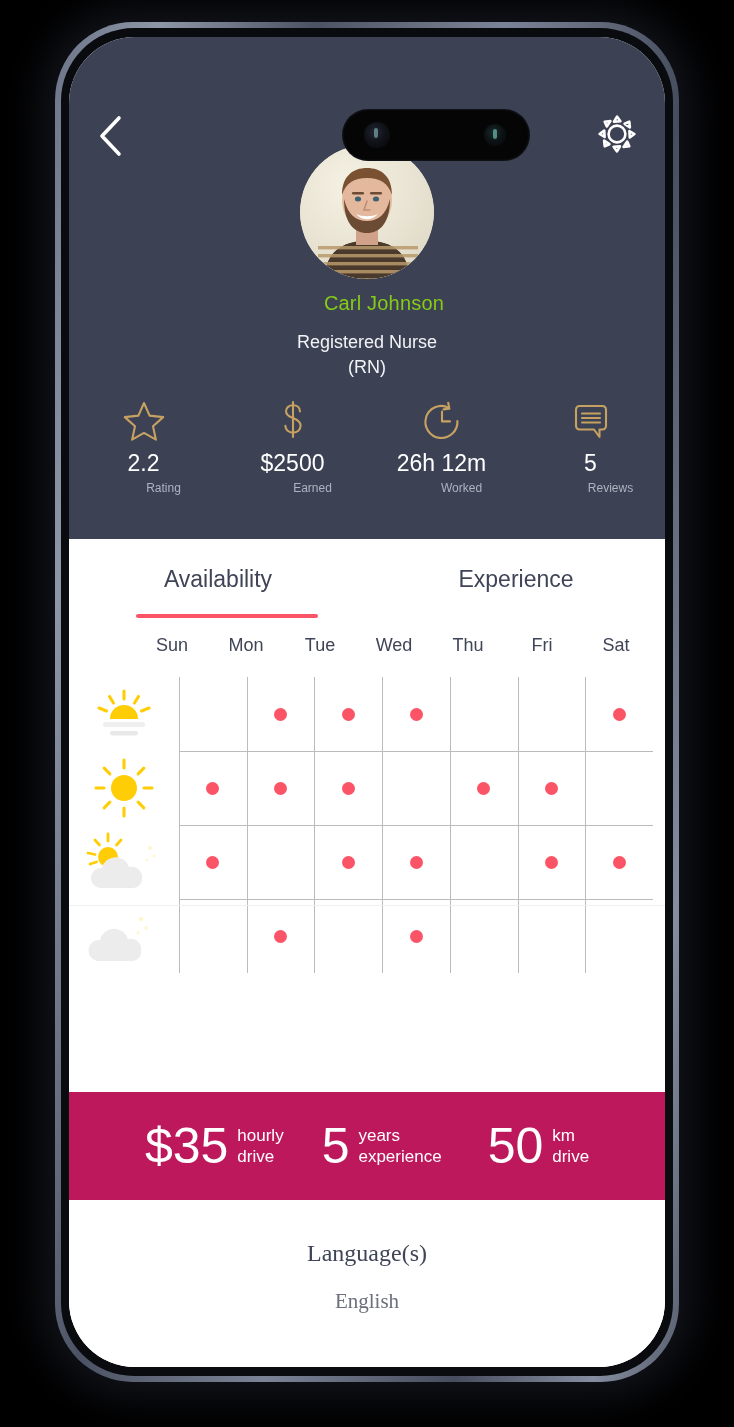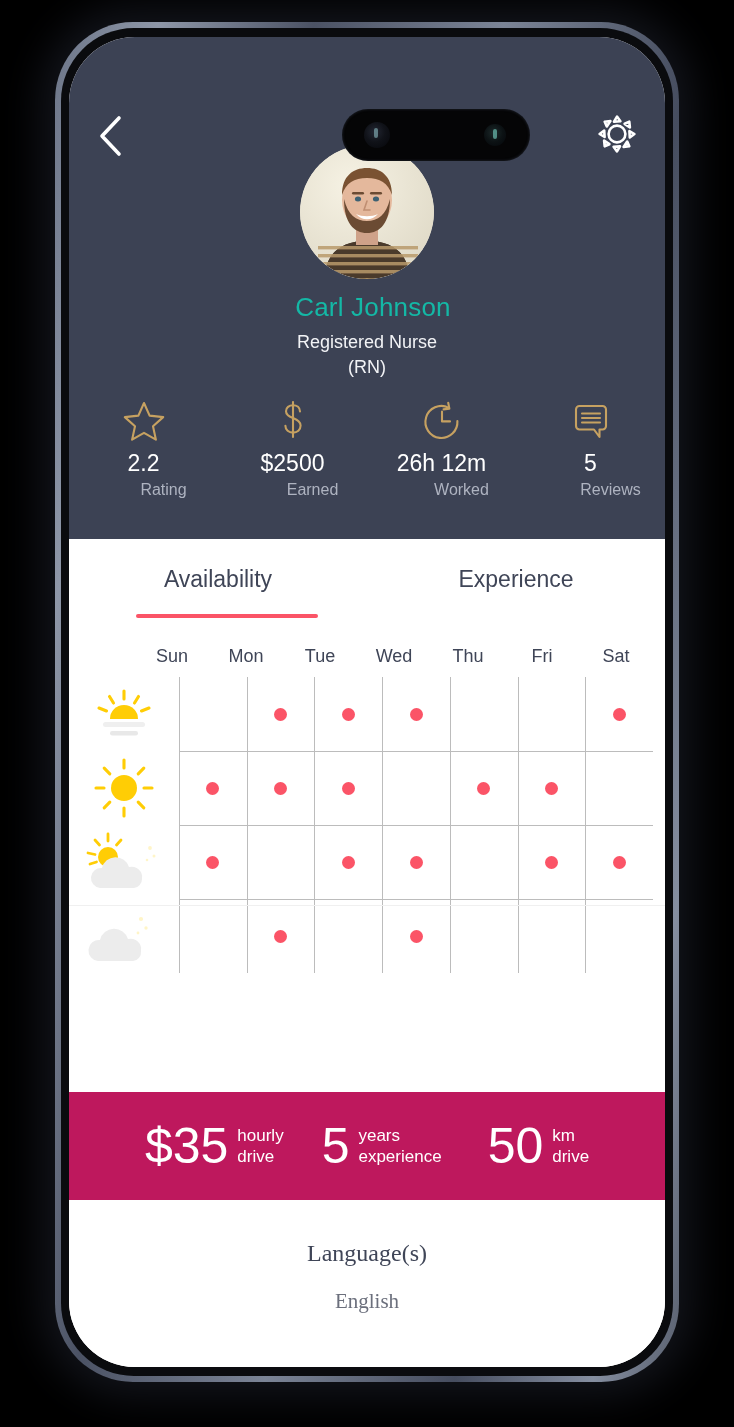--- a/index.html
+++ b/index.html
@@ -79,38 +79,38 @@
 
   .avatar{
     position:absolute; left:50%; top:108px; transform:translateX(-50%);
     width:134px; height:134px; border-radius:50%;
     overflow:hidden;
     background:#e8e3d4;
   }
   .avatar svg{ display:block; width:134px; height:134px; }
 
   .pname{
-    position:absolute; left:6px; top:255px; width:100%;
-    text-align:center; color:#14b8a6;
-    font-size:26px; letter-spacing:.2px;
+    position:absolute; left:17px; top:255px; width:100%;
+    text-align:center; color:#84cc16;
+    font-size:20px; letter-spacing:.2px;
   }
   .prole{
     position:absolute; left:0; top:293px; width:100%;
     text-align:center; color:#f2f3f6;
     font-size:18px; line-height:25px;
   }
 
   .stats{
     position:absolute; left:0; top:362px; width:100%;
     display:flex;
   }
   .stat{ flex:1; display:flex; flex-direction:column; align-items:center; }
   .stat .ico{ height:44px; display:flex; align-items:center; justify-content:center; }
   .stat .val{ color:#fff; font-size:23px; margin-top:7px; }
-  .stat .lbl{ color:#aeb3c0; font-size:16px; margin-top:4px;margin-left:40px; }
+  .stat .lbl{ color:#aeb3c0; font-size:12px; margin-top:4px;margin-left:40px; }
 
   
   .body-white{
     position:absolute; left:0; top:502px; width:596px; height:828px;
     background:#fff; z-index:10;
   }
 
   .tabs{
     position:relative; height:96px;
     display:flex;
@@ -123,21 +123,21 @@
   .tab-underline{
     position:absolute; left:67px; bottom:17px;
     width:182px; height:4px; border-radius:2px;
     background:#fb5467;
   }
 
   
   .grid-wrap{ position:relative; padding:0 0 0 0; }
   .day-head{
     display:flex; padding-left:66px; padding-right:12px;
-    height:42px; align-items:center;
+    height:42px; align-items:flex-start;
   }
   .day-head span{
     flex:1; text-align:center; font-size:18px; color:#3f4557;
   }
 
   .grid{
     position:relative;
     margin-left:110px; margin-right:12px;
     height:296px;
   }

